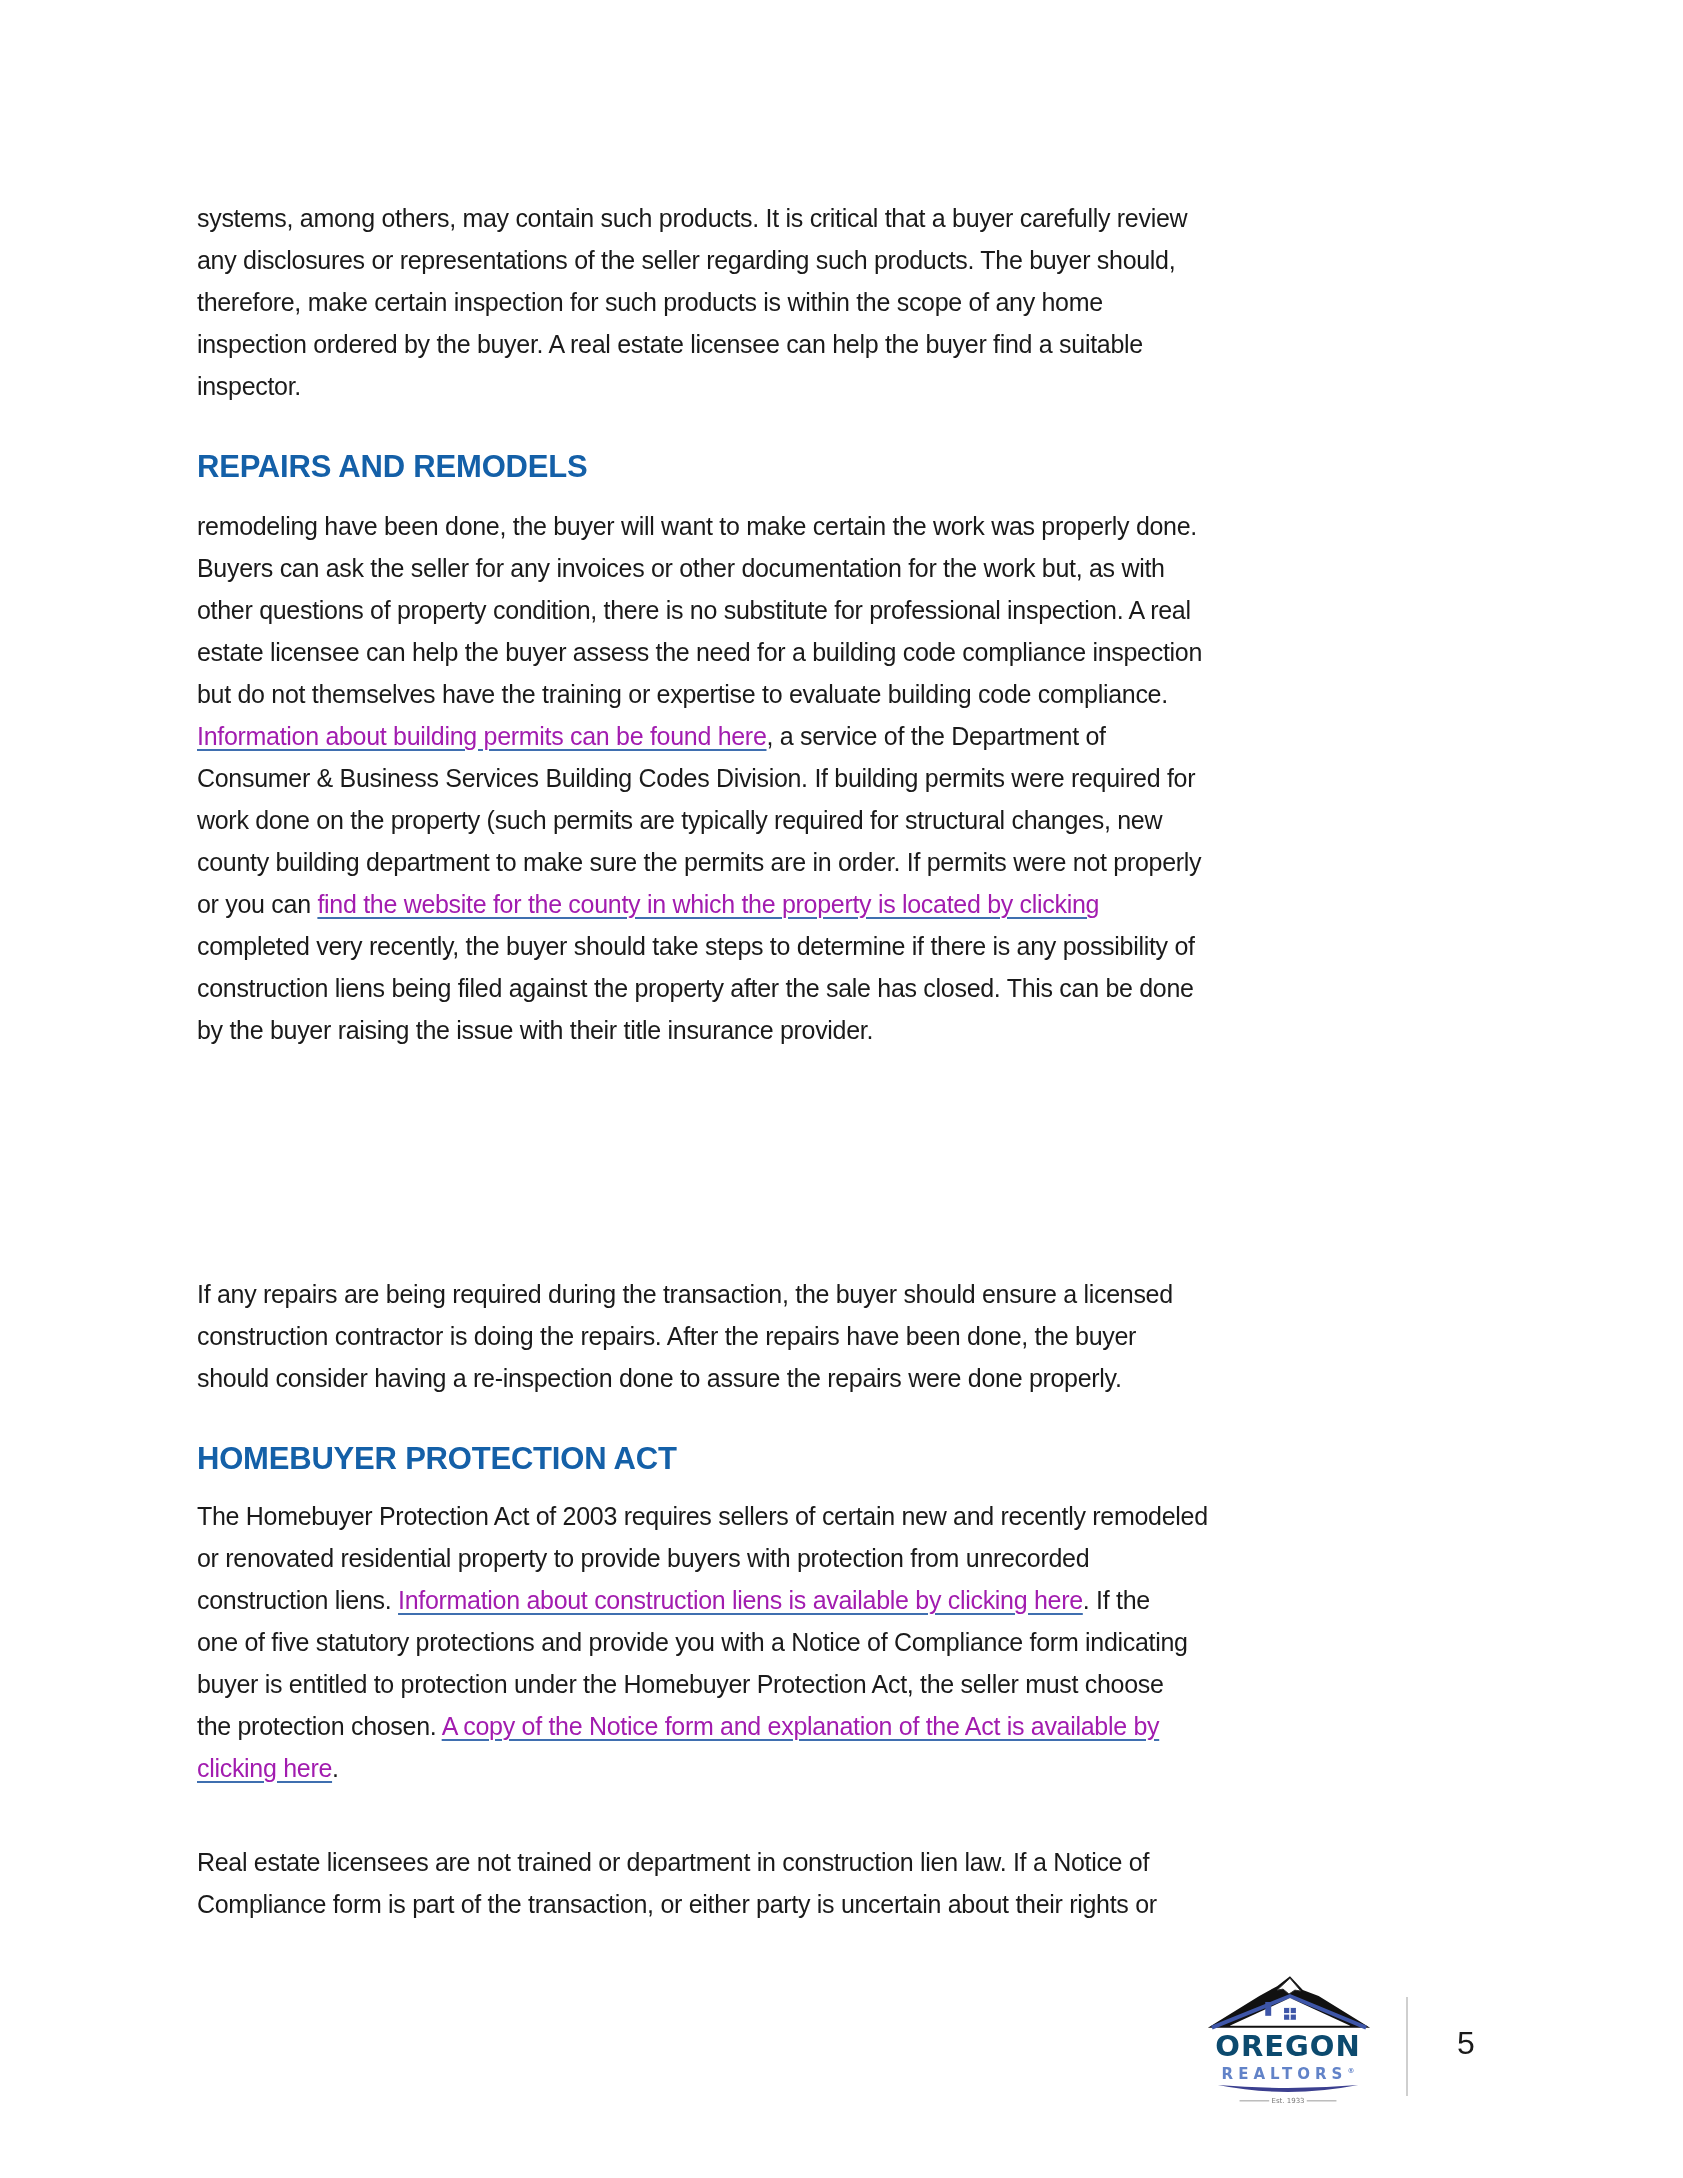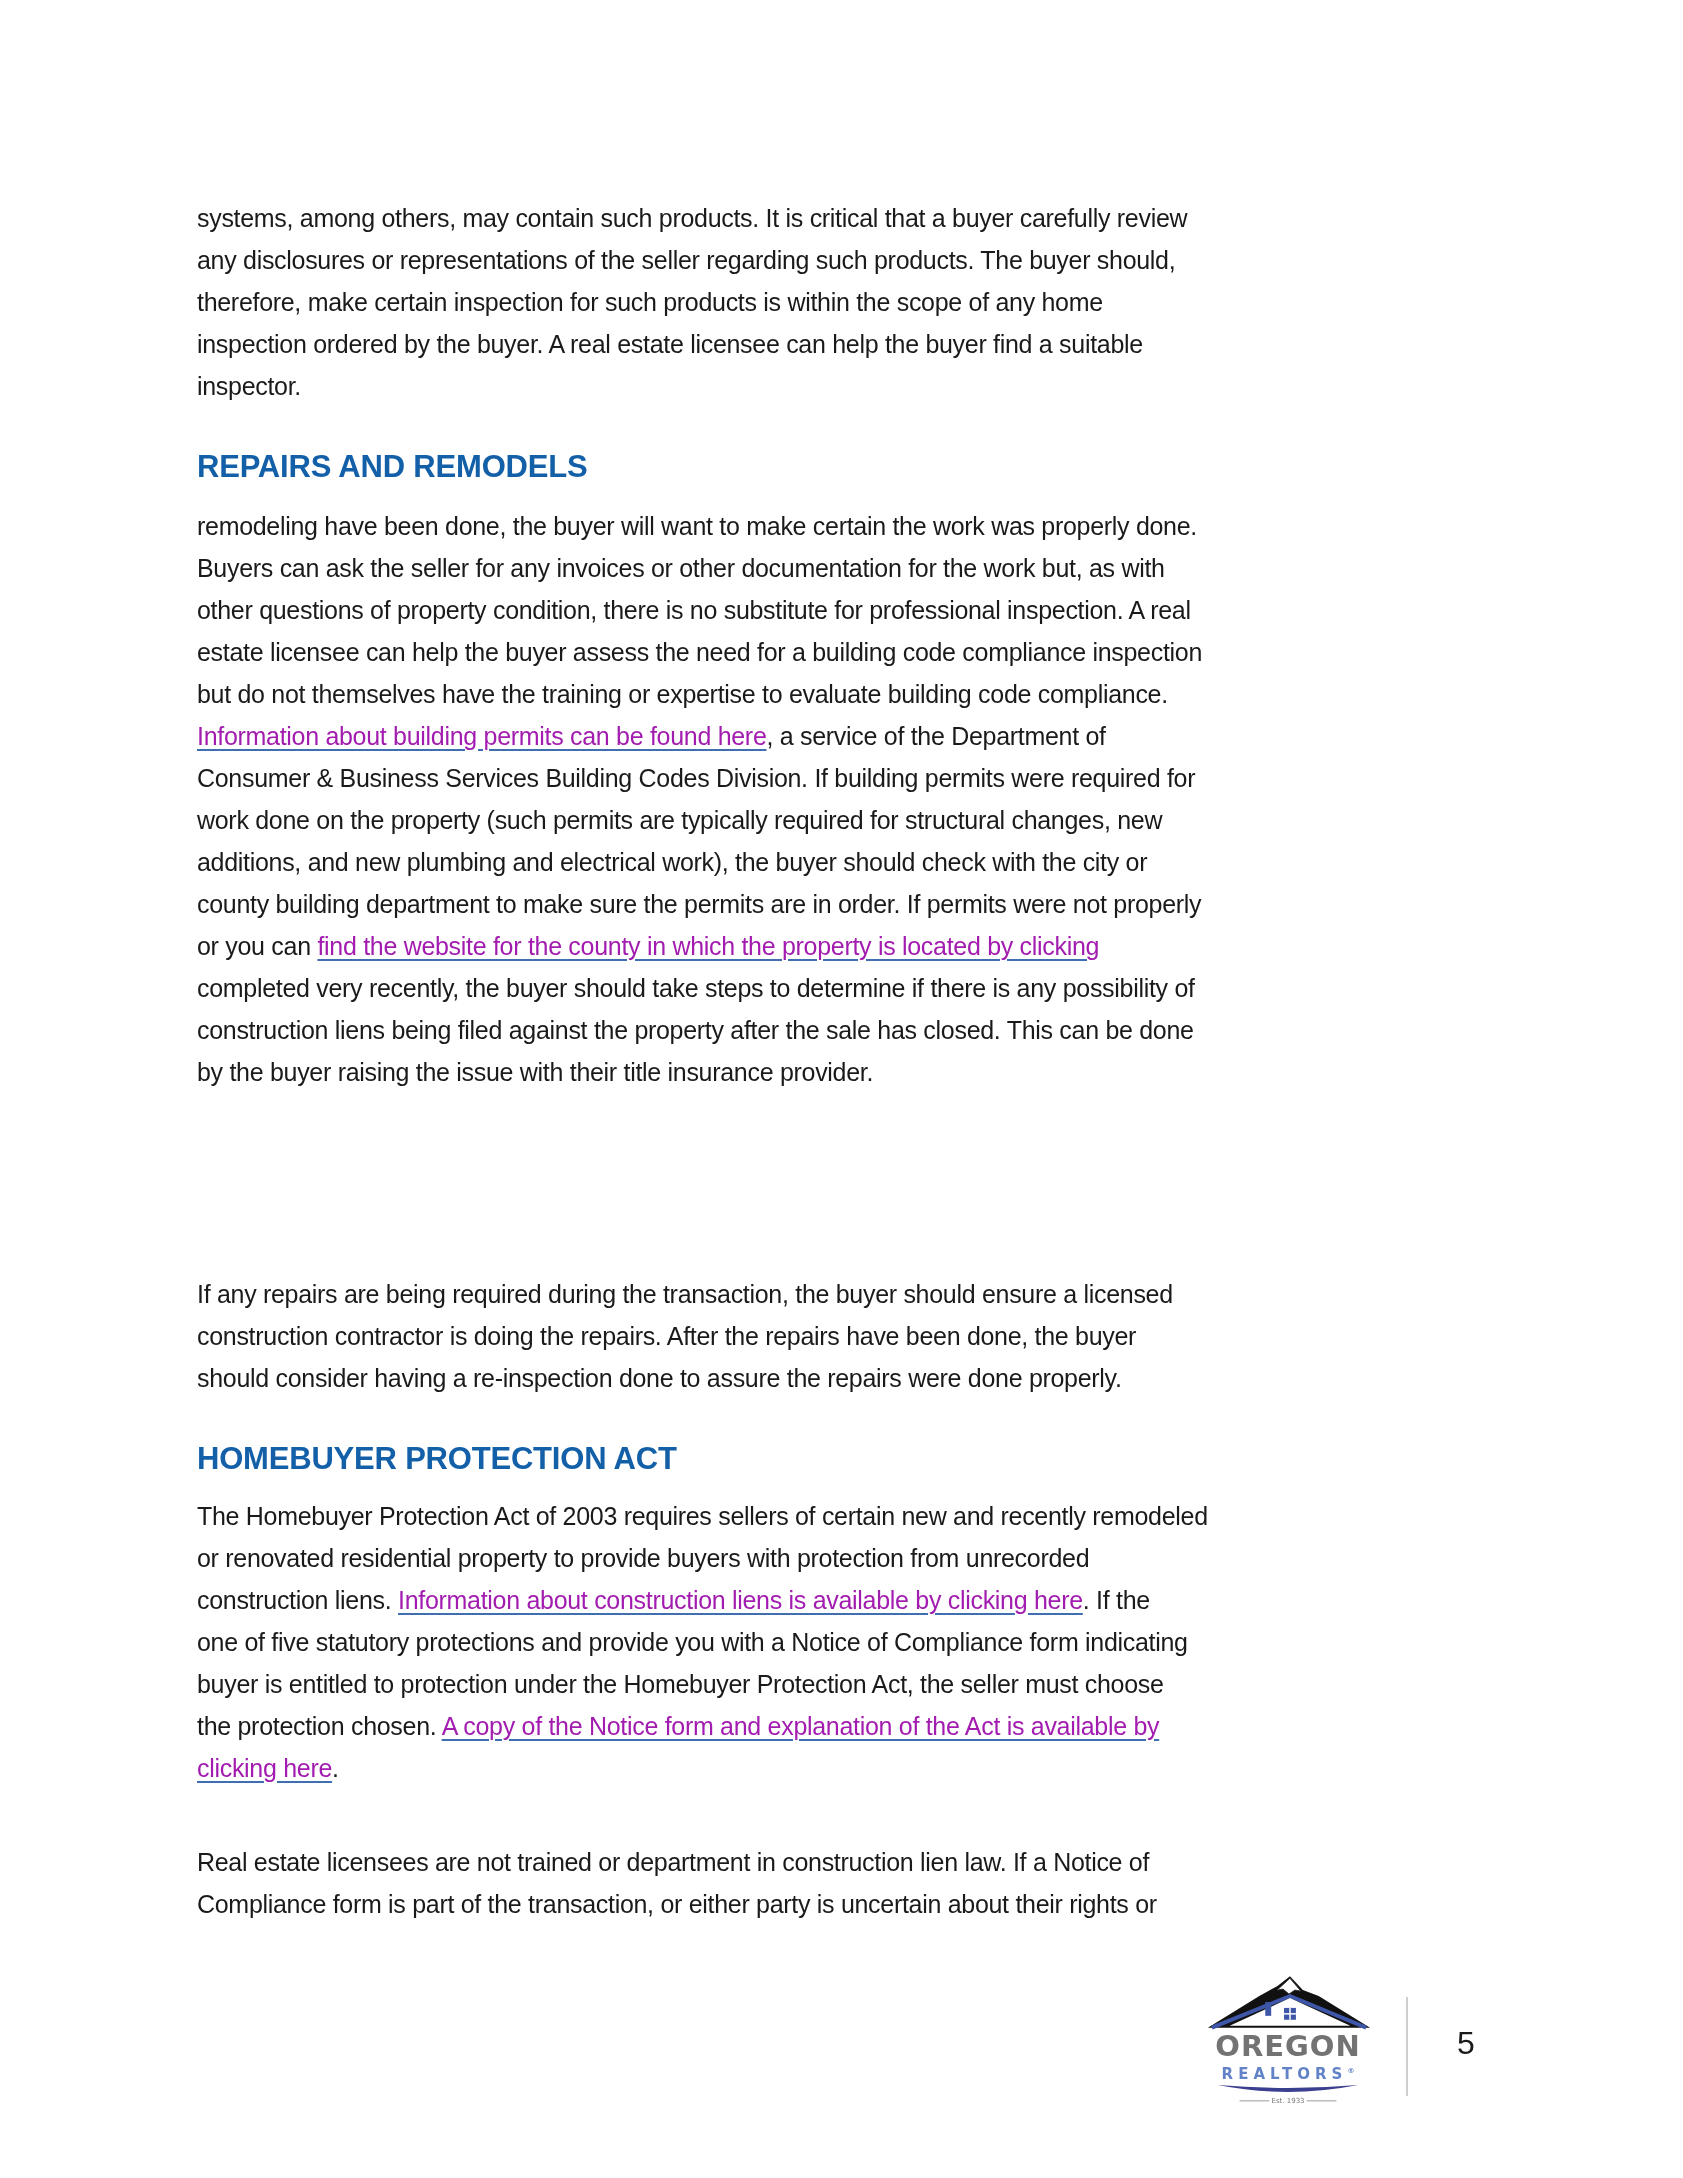--- a/index.html
+++ b/index.html
@@ -12,21 +12,21 @@
   .heading { font-size: 31px; font-weight: bold; color: #1460a8; letter-spacing: -0.2px;
              margin: 0; line-height: 40px; white-space: nowrap; }
   a.link { color: #a21caf; text-decoration: underline; text-decoration-thickness: 1.5px;
            text-underline-offset: 4px; text-decoration-color: #3f6fb0; }
   .footer-divider { position: absolute; left: 1406px; top: 1997px; width: 2px; height: 99px; background: #cfcfcf; }
   .page-number { position: absolute; left: 1457px; top: 2025px; font-size: 32px; color: #1a1a1a;
                  font-family: "Liberation Sans", sans-serif; }
   .logo { position: absolute; left: 1200px; top: 1974px; width: 176px; height: 139px; }
   .logo-text-oregon { position: absolute; left: 0; top: 57px; width: 176px; text-align: center;
                       font-family: "DejaVu Sans", sans-serif; font-weight: bold; font-size: 29px;
-                      color: #737373; letter-spacing: 1px; line-height: 30px; }
+                      color: #0c4a6e; letter-spacing: 1px; line-height: 30px; }
   .logo-text-realtors { position: absolute; left: 0; top: 89px; width: 176px; text-align: center;
                         font-family: "DejaVu Sans", sans-serif; font-weight: bold; font-size: 15px;
                         color: #6283c8; letter-spacing: 5px; line-height: 16px; }
   .logo-est { position: absolute; left: 0; top: 123px; width: 176px; text-align: center;
               font-family: "DejaVu Sans", sans-serif; font-size: 7px; color: #777; line-height: 8px; }
 </style>
 </head>
 <body>
 
 <div class="page">
@@ -47,21 +47,20 @@
   <div class="block" style="top:505px;">
     <p class="para">
         <span class="line"><span>remodeling have been done, the buyer will want to make certain the work was properly done.</span></span>
         <span class="line"><span>Buyers can ask the seller for any invoices or other documentation for the work but, as with</span></span>
         <span class="line"><span>other questions of property condition, there is no substitute for professional inspection. A real</span></span>
         <span class="line"><span>estate licensee can help the buyer assess the need for a building code compliance inspection</span></span>
         <span class="line"><span>but do not themselves have the training or expertise to evaluate building code compliance.</span></span>
         <span class="line"><a class="link" href="#">Information about building permits can be found here</a><span>, a service of the Department of</span></span>
         <span class="line"><span>Consumer &amp; Business Services Building Codes Division. If building permits were required for</span></span>
         <span class="line"><span>work done on the property (such permits are typically required for structural changes, new</span></span>
-        <span class="line"><span>additions, and new plumbing and electrical work), the buyer should check with the city or</span></span>
         <span class="line"><span>county building department to make sure the permits are in order. If permits were not properly</span></span>
         <span class="line"><span>or you can </span><a class="link" href="#">find the website for the county in which the property is located by clicking </a></span>
         <span class="line"><span>completed very recently, the buyer should take steps to determine if there is any possibility of</span></span>
         <span class="line"><span>construction liens being filed against the property after the sale has closed. This can be done</span></span>
         <span class="line"><span>by the buyer raising the issue with their title insurance provider.</span></span>
       </p>
   </div>
   <div class="block" style="top:1273px;">
     <p class="para">
         <span class="line"><span>If any repairs are being required during the transaction, the buyer should ensure a licensed</span></span>

